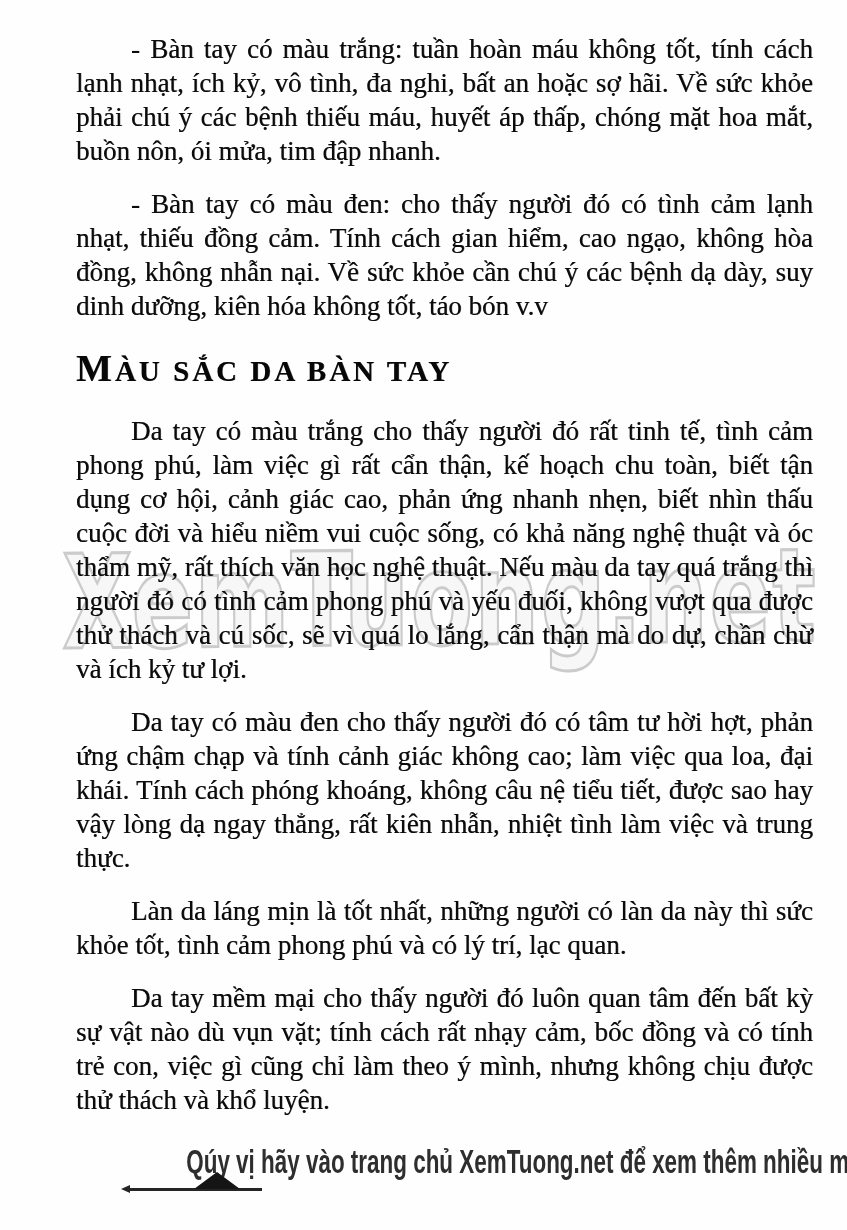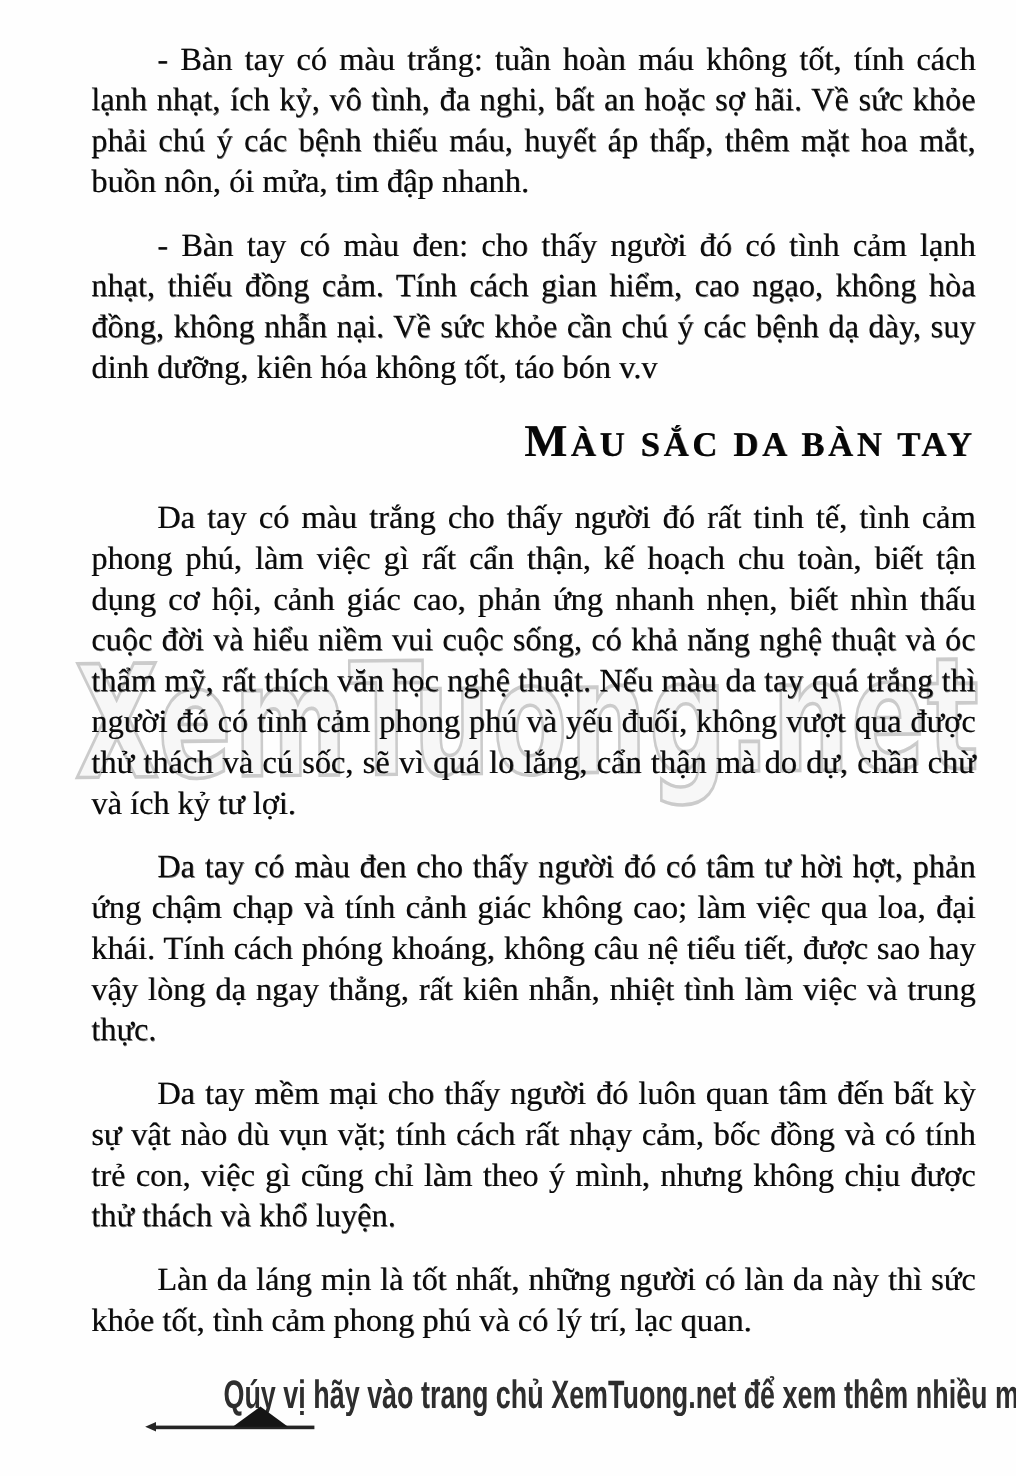--- a/index.html
+++ b/index.html
@@ -30,21 +30,21 @@
   .text-block p {
     margin: 0 0 19px 0;
     text-indent: 55px;
   }
   .section-heading {
     font-size: 29px;
     font-weight: 600;
     letter-spacing: 3px;
     margin: 28px 0 26px 0;
     text-indent: 0;
-    text-align: right;
+    text-align: left;
     color: #121212;
   }
   .section-heading::first-letter {
     font-size: 38px;
   }
 
   
   .watermark {
     position: absolute;
     left: 62px;
@@ -116,29 +116,29 @@
   }
 </style>
 </head>
 <body>
 
 <div class="page">
 
   <div class="watermark">XemTuong.net</div>
 
   <div class="text-block">
-    <p>- Bàn tay có màu trắng: tuần hoàn máu không tốt, tính cách lạnh nhạt, ích kỷ, vô tình, đa nghi, bất an hoặc sợ hãi. Về sức khỏe phải chú ý các bệnh thiếu máu, huyết áp thấp, thêm mặt hoa mắt, buồn nôn, ói mửa, tim đập nhanh.</p>
+    <p>- Bàn tay có màu trắng: tuần hoàn máu không tốt, tính cách lạnh nhạt, ích kỷ, vô tình, đa nghi, bất an hoặc sợ hãi. Về sức khỏe phải chú ý các bệnh thiếu máu, huyết áp thấp, chóng mặt hoa mắt, buồn nôn, ói mửa, tim đập nhanh.</p>
     <p>- Bàn tay có màu đen: cho thấy người đó có tình cảm lạnh nhạt, thiếu đồng cảm. Tính cách gian hiểm, cao ngạo, không hòa đồng, không nhẫn nại. Về sức khỏe cần chú ý các bệnh dạ dày, suy dinh dưỡng, kiên hóa không tốt, táo bón v.v</p>
 
     <h2 class="section-heading">MÀU SẮC DA BÀN TAY</h2>
 
     <p>Da tay có màu trắng cho thấy người đó rất tinh tế, tình cảm phong phú, làm việc gì rất cẩn thận, kế hoạch chu toàn, biết tận dụng cơ hội, cảnh giác cao, phản ứng nhanh nhẹn, biết nhìn thấu cuộc đời và hiểu niềm vui cuộc sống, có khả năng nghệ thuật và óc thẩm mỹ, rất thích văn học nghệ thuật. Nếu màu da tay quá trắng thì người đó có tình cảm phong phú và yếu đuối, không vượt qua được thử thách và cú sốc, sẽ vì quá lo lắng, cẩn thận mà do dự, chần chừ và ích kỷ tư lợi.</p>
     <p>Da tay có màu đen cho thấy người đó có tâm tư hời hợt, phản ứng chậm chạp và tính cảnh giác không cao; làm việc qua loa, đại khái. Tính cách phóng khoáng, không câu nệ tiểu tiết, được sao hay vậy lòng dạ ngay thẳng, rất kiên nhẫn, nhiệt tình làm việc và trung thực.</p>
+    <p>Làn da láng mịn là tốt nhất, những người có làn da này thì sức khỏe tốt, tình cảm phong phú và có lý trí, lạc quan.</p>
     <p>Da tay mềm mại cho thấy người đó luôn quan tâm đến bất kỳ sự vật nào dù vụn vặt; tính cách rất nhạy cảm, bốc đồng và có tính trẻ con, việc gì cũng chỉ làm theo ý mình, nhưng không chịu được thử thách và khổ luyện.</p>
-    <p>Làn da láng mịn là tốt nhất, những người có làn da này thì sức khỏe tốt, tình cảm phong phú và có lý trí, lạc quan.</p>
   </div>
 
   <div class="footer">
     <span class="footer-inner">Qúy vị hãy vào trang chủ XemTuong.net để xem thêm nhiều mục hay khác</span>
   </div>
 
   <div class="footer-underline"></div>
   <div class="footer-triangle"></div>
 
 </div>

